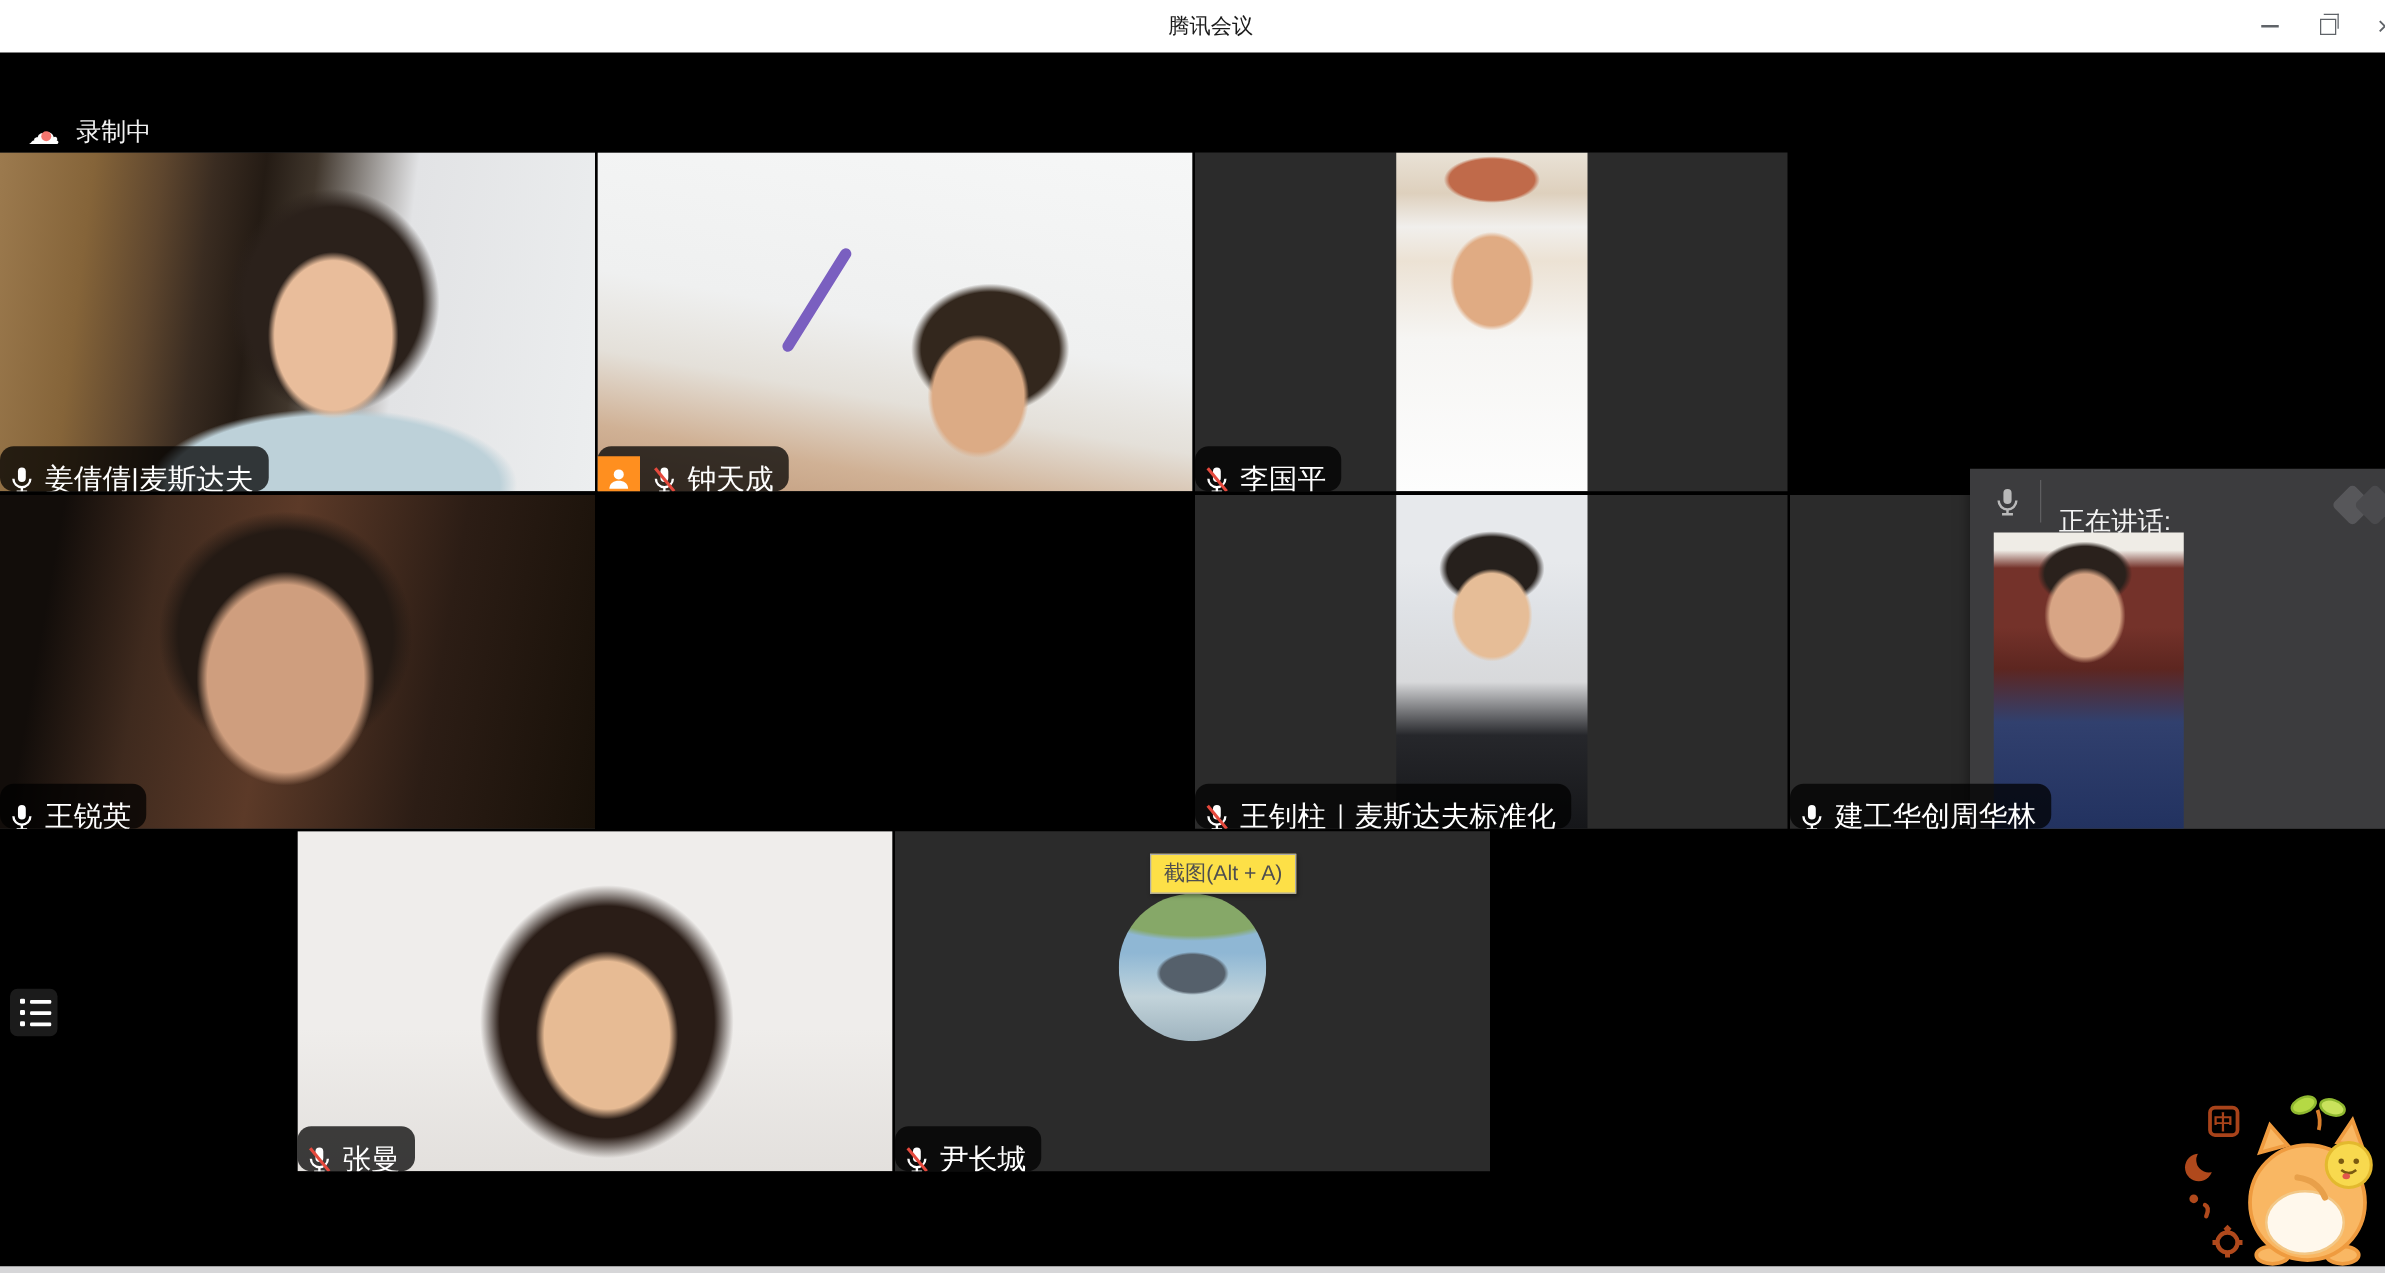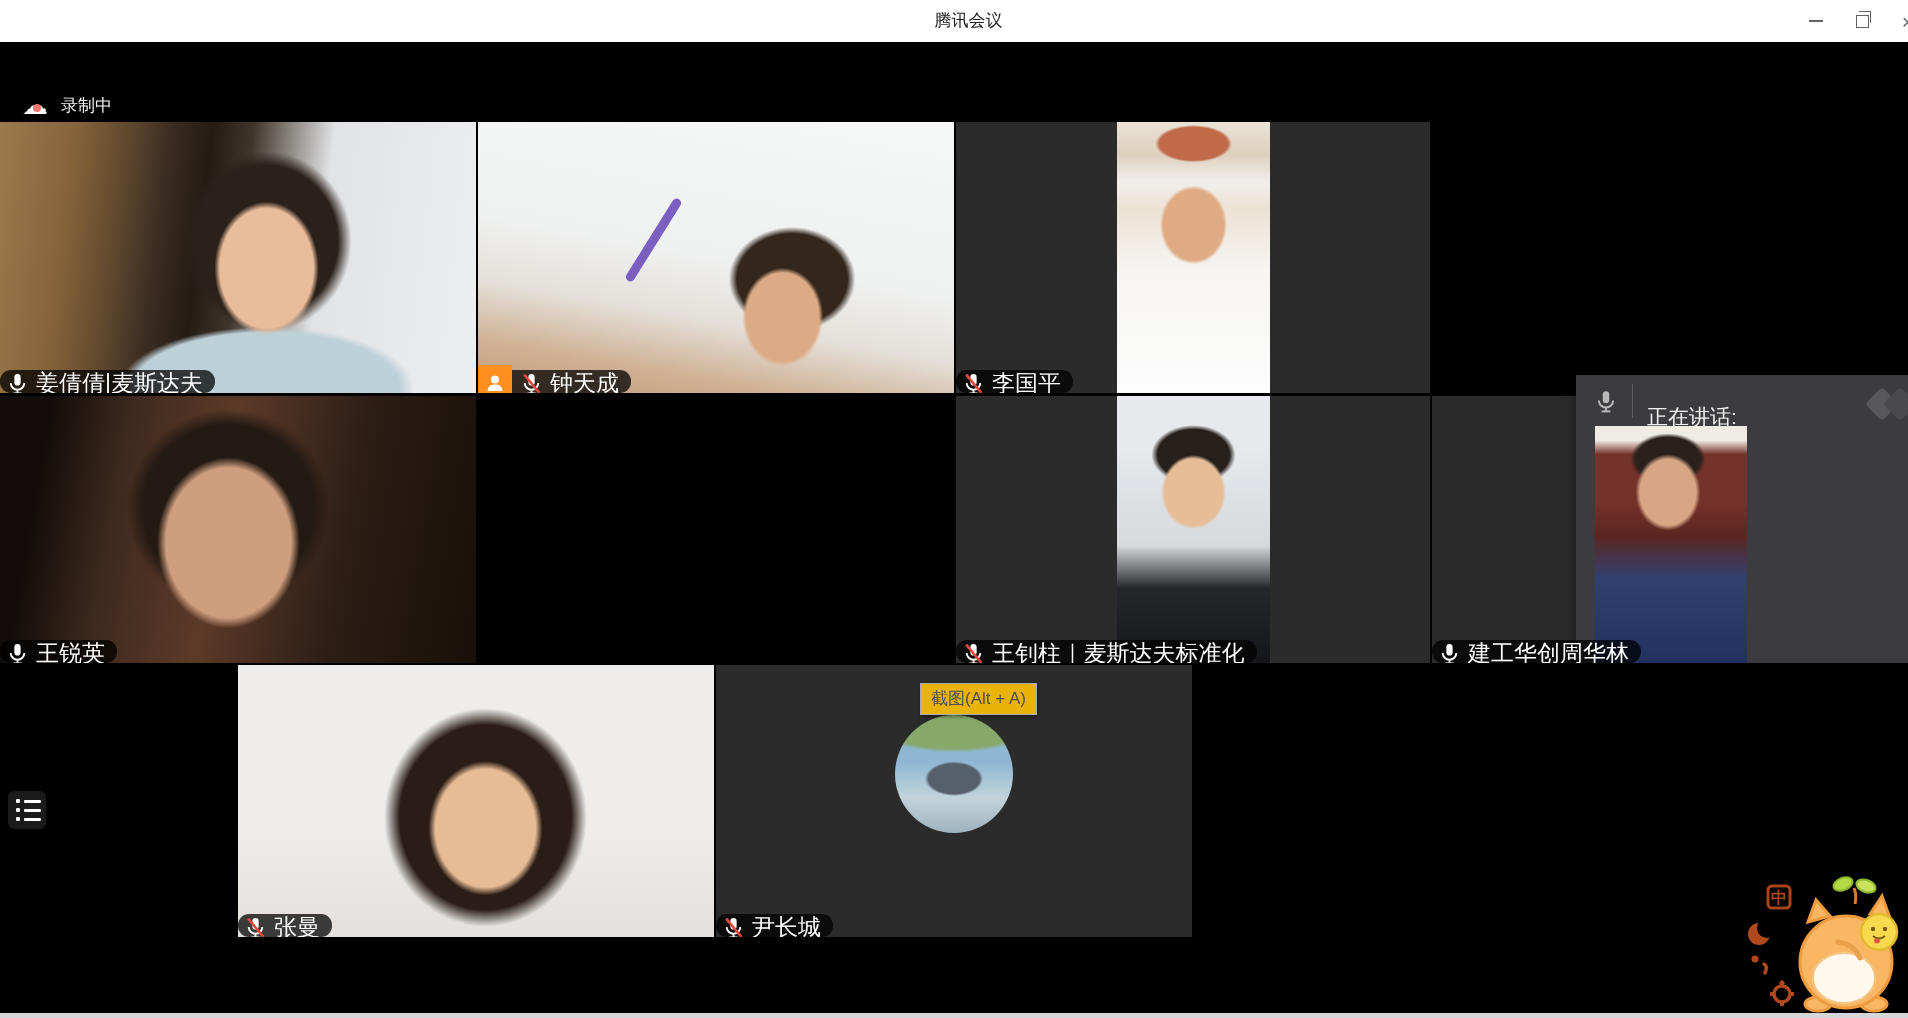--- a/index.html
+++ b/index.html
@@ -16,21 +16,21 @@
   .ic-restore{position:relative;width:11px;height:11px;border:1.5px solid #5f6368;background:#fff;}
   .ic-restore:before{content:"";position:absolute;left:2px;top:-5px;width:11px;height:11px;
     border:1.5px solid #5f6368;border-bottom:none;border-left:none;}
   .ic-close{font-size:21px;color:#5f6368;line-height:1;}
 
   
   .recording{position:absolute;left:22px;top:92px;display:flex;align-items:center;gap:9px;z-index:18;}
   .cloud-wrap{position:relative;width:30px;height:26px;}
   .cloud-glyph{font-size:26px;color:#fdfdfd;line-height:26px;}
   .rec-dot{position:absolute;left:11px;top:12px;width:8px;height:8px;border-radius:50%;background:#f4756e;}
-  .rec-text{color:#f2f2f2;font-size:17px;}
+  .rec-text{color:#f2f2f2;font-size:20px;}
 
   
   .tile{position:absolute;background:#2b2b2b;overflow:hidden;}
   .video{position:absolute;inset:0;}
   .strip{position:absolute;top:0;bottom:0;left:161px;width:153px;}
 
   .v0{background:
     radial-gradient(90px 115px at 56% 54%,#e9bd9b 0 52%,rgba(0,0,0,0) 58%),
     radial-gradient(170px 180px at 56% 44%,#2b211b 0 42%,rgba(0,0,0,0) 50%),
     radial-gradient(230px 95px at 56% 98%,#bdd1d9 0 58%,rgba(0,0,0,0) 64%),
@@ -74,21 +74,21 @@
     radial-gradient(44px 26px at 50% 54%,#55606b 0 58%,rgba(0,0,0,0) 66%),
     linear-gradient(180deg,#8fb7d4 0 40%,#a8c6d8 55%,#c2d3da 70%,#9fb4bf 100%);}
   .av10{background:
     radial-gradient(13px 17px at 50% 47%,#cfe23f 0 58%,rgba(0,0,0,0) 66%),
     radial-gradient(18px 11px at 50% 62%,#3a3f44 0 56%,rgba(0,0,0,0) 64%),
     radial-gradient(16px 11px at 80% 40%,#3a6fc0 0 56%,rgba(0,0,0,0) 64%),
     linear-gradient(180deg,#7fb2de 0 42%,#a9c3cf 50%,#cdd6d9 62%,#bac4c7 100%);}
 
   
   .name-label{position:absolute;left:0;bottom:0;height:20px;display:flex;align-items:center;
-    background:rgba(0,0,0,0.74);color:#fff;font-size:23px;padding:3px 12px 0 6px;z-index:15;white-space:nowrap;border-radius:11px;}
+    background:rgba(0,0,0,0.74);color:#fff;font-size:23px;padding:16px 12px 0 6px;z-index:15;white-space:nowrap;border-radius:11px;}
   .name-label .mic{display:flex;align-items:center;margin-right:7px;}
   .mic-slash{display:none;}
   .name-label.muted .mic-slash{display:block;}
   .host-badge{display:none;width:34px;height:36px;background:#ff8f1f;margin:0 8px 0 -6px;
     align-items:center;justify-content:center;}
   .name-label.host .host-badge{display:flex;}
 
   
   .panel{position:absolute;left:1576px;top:375px;width:340px;height:288px;background:#3c3c3e;
     z-index:10;box-shadow:0 2px 10px rgba(0,0,0,0.5);overflow:hidden;}
@@ -100,21 +100,21 @@
   .diamond{position:absolute;width:24px;height:24px;transform:rotate(45deg);border-radius:4px;}
   .d1{left:4px;top:5px;background:#57575a;}
   .d2{left:22px;top:5px;background:#4a4a4d;}
   .panel-video{position:absolute;left:19px;top:51px;width:152px;height:237px;background:
     radial-gradient(56px 66px at 48% 28%,#d8a585 0 50%,rgba(0,0,0,0) 58%),
     radial-gradient(70px 48px at 48% 14%,#2a211c 0 46%,rgba(0,0,0,0) 54%),
     linear-gradient(180deg,#efece6 0 6%,#74322a 12% 32%,#5d2620 46%,#31406e 64%,#223260 100%);}
 
   
   .tooltip{position:absolute;left:920px;top:683px;height:30px;line-height:30px;padding:0 10px;
-    background:#eab308;border:1px solid #ababab;color:#4f4f4f;font-size:17px;z-index:40;
+    background:#fde047;border:1px solid #ababab;color:#4f4f4f;font-size:17px;z-index:40;
     box-shadow:1px 2px 3px rgba(0,0,0,0.35);text-align:center;}
 
   
   .list-btn{position:absolute;left:8px;top:791px;width:38px;height:38px;background:#1b1b1b;
     border-radius:6px;z-index:20;display:flex;flex-direction:column;justify-content:center;
     gap:5px;padding-left:8px;box-sizing:border-box;cursor:pointer;}
   .list-row{display:flex;align-items:center;gap:4px;}
   .list-dot{width:4px;height:4px;background:#fff;border-radius:1px;}
   .list-bar{width:17px;height:3px;background:#fff;border-radius:1px;}
 

